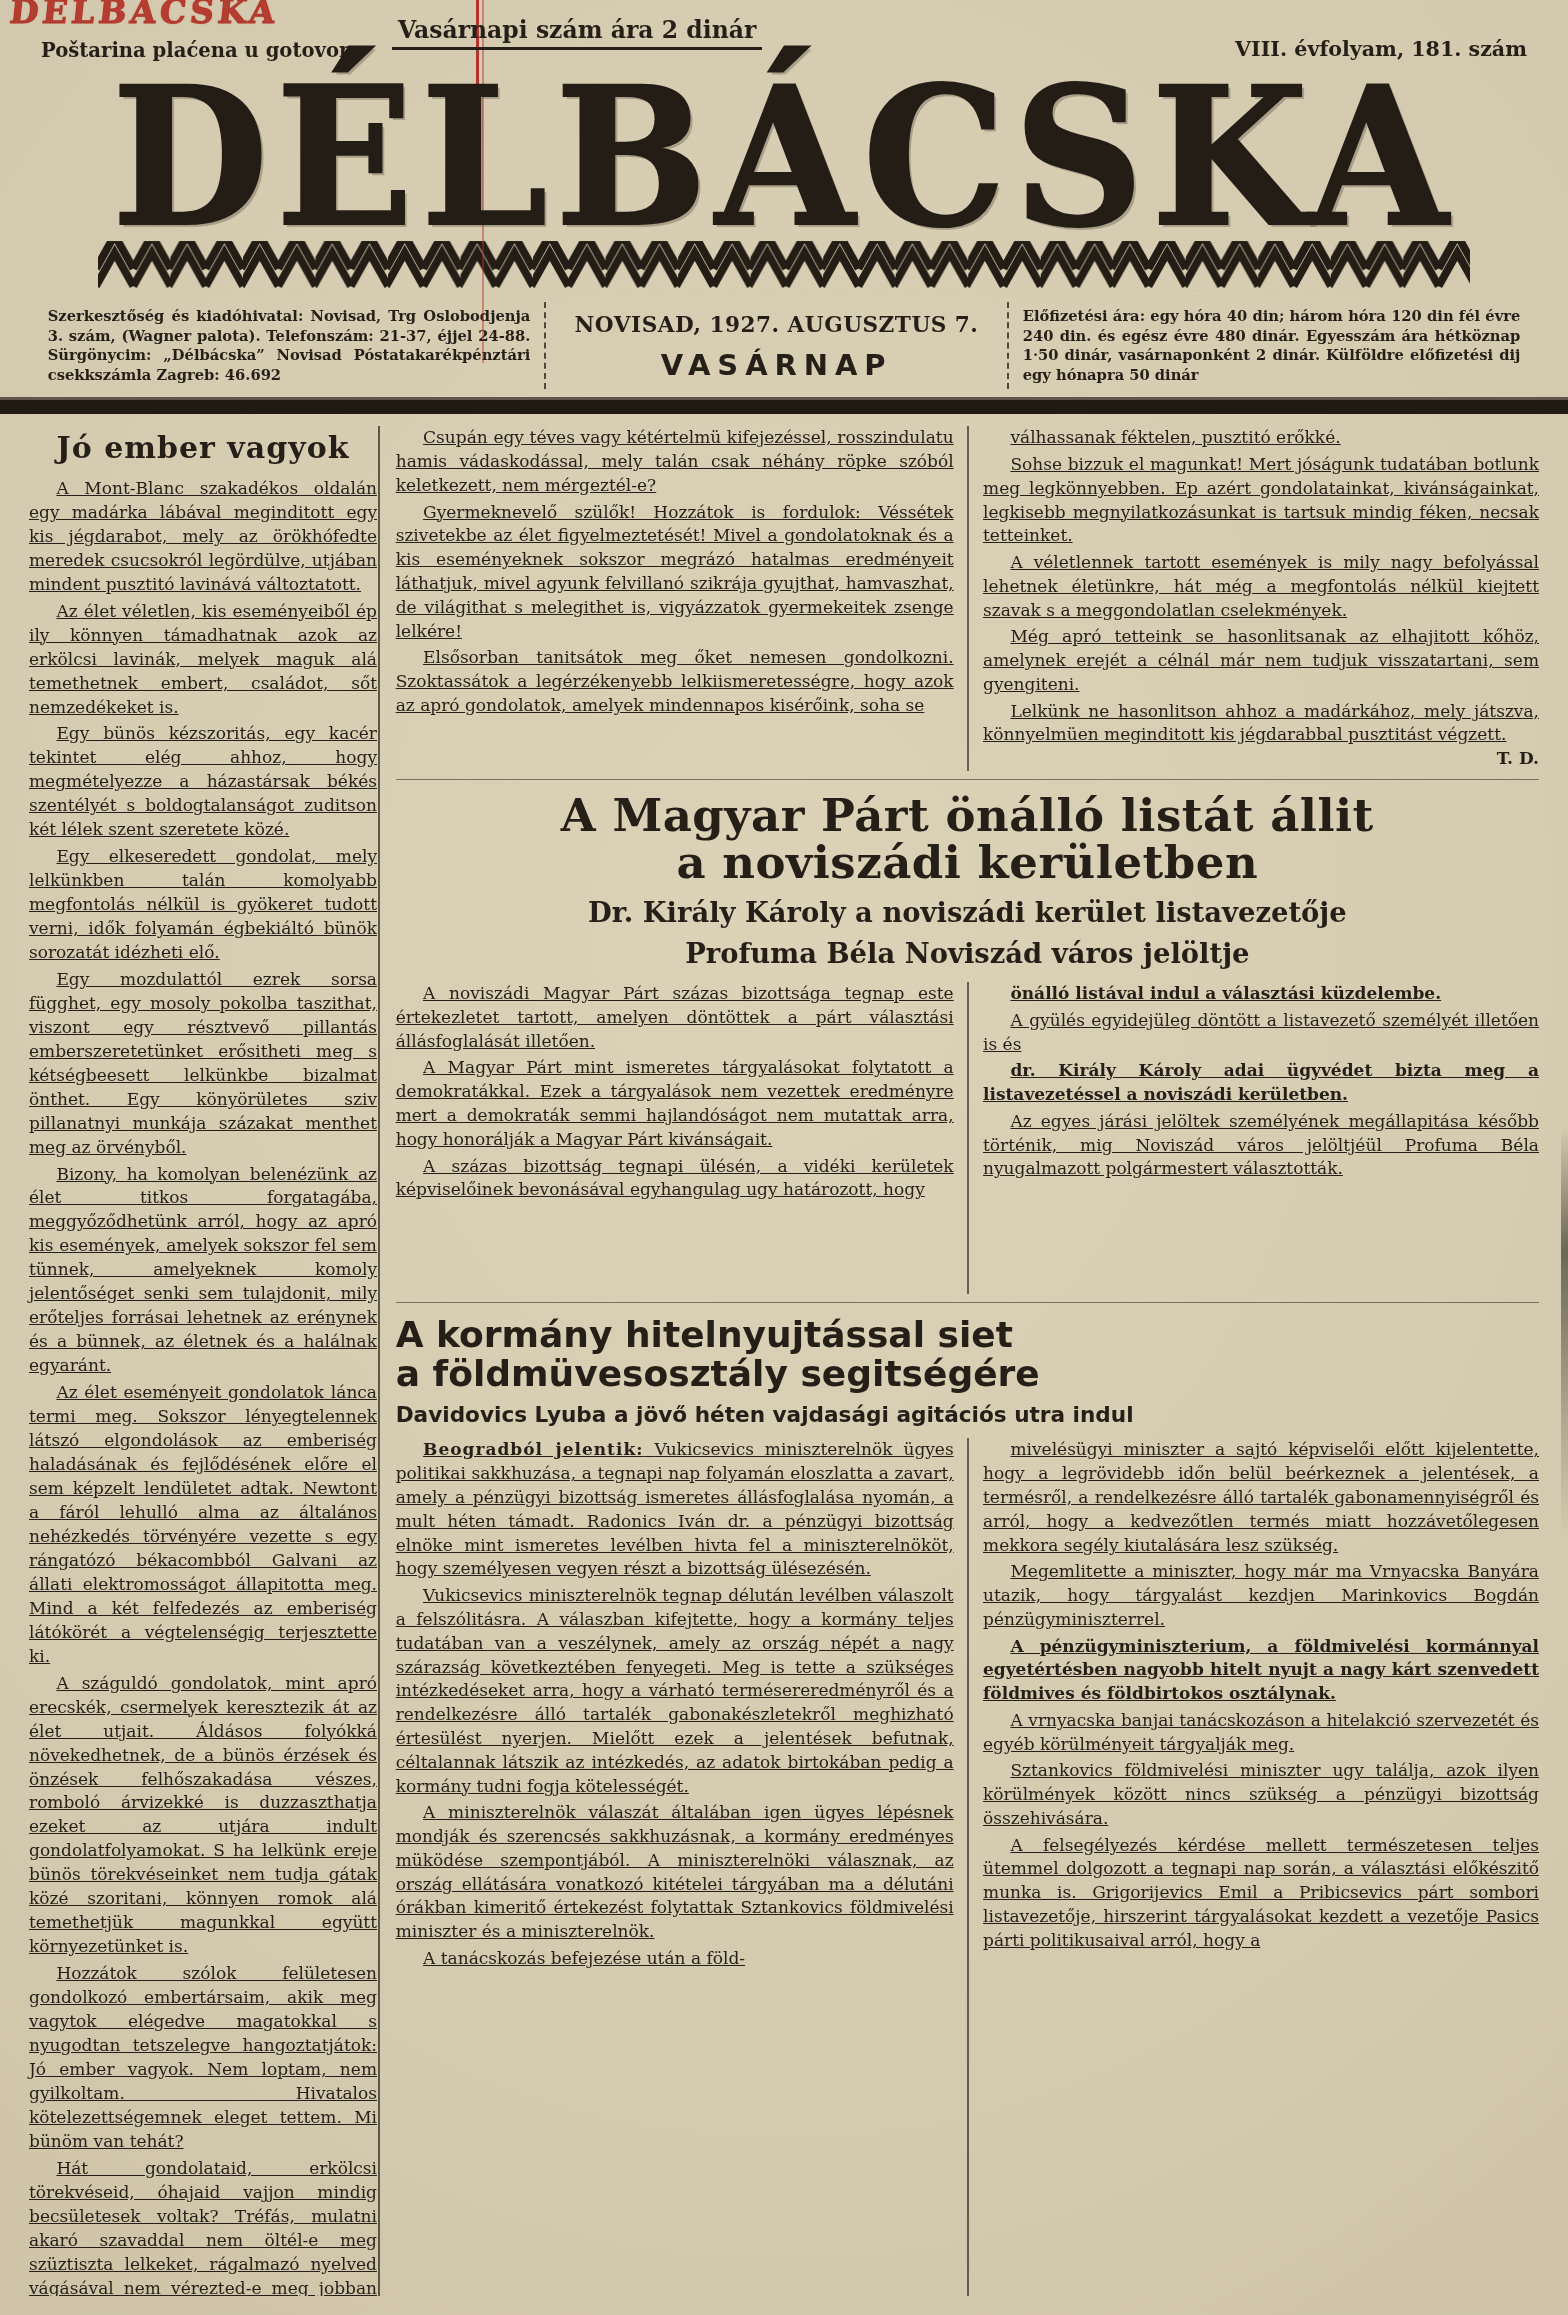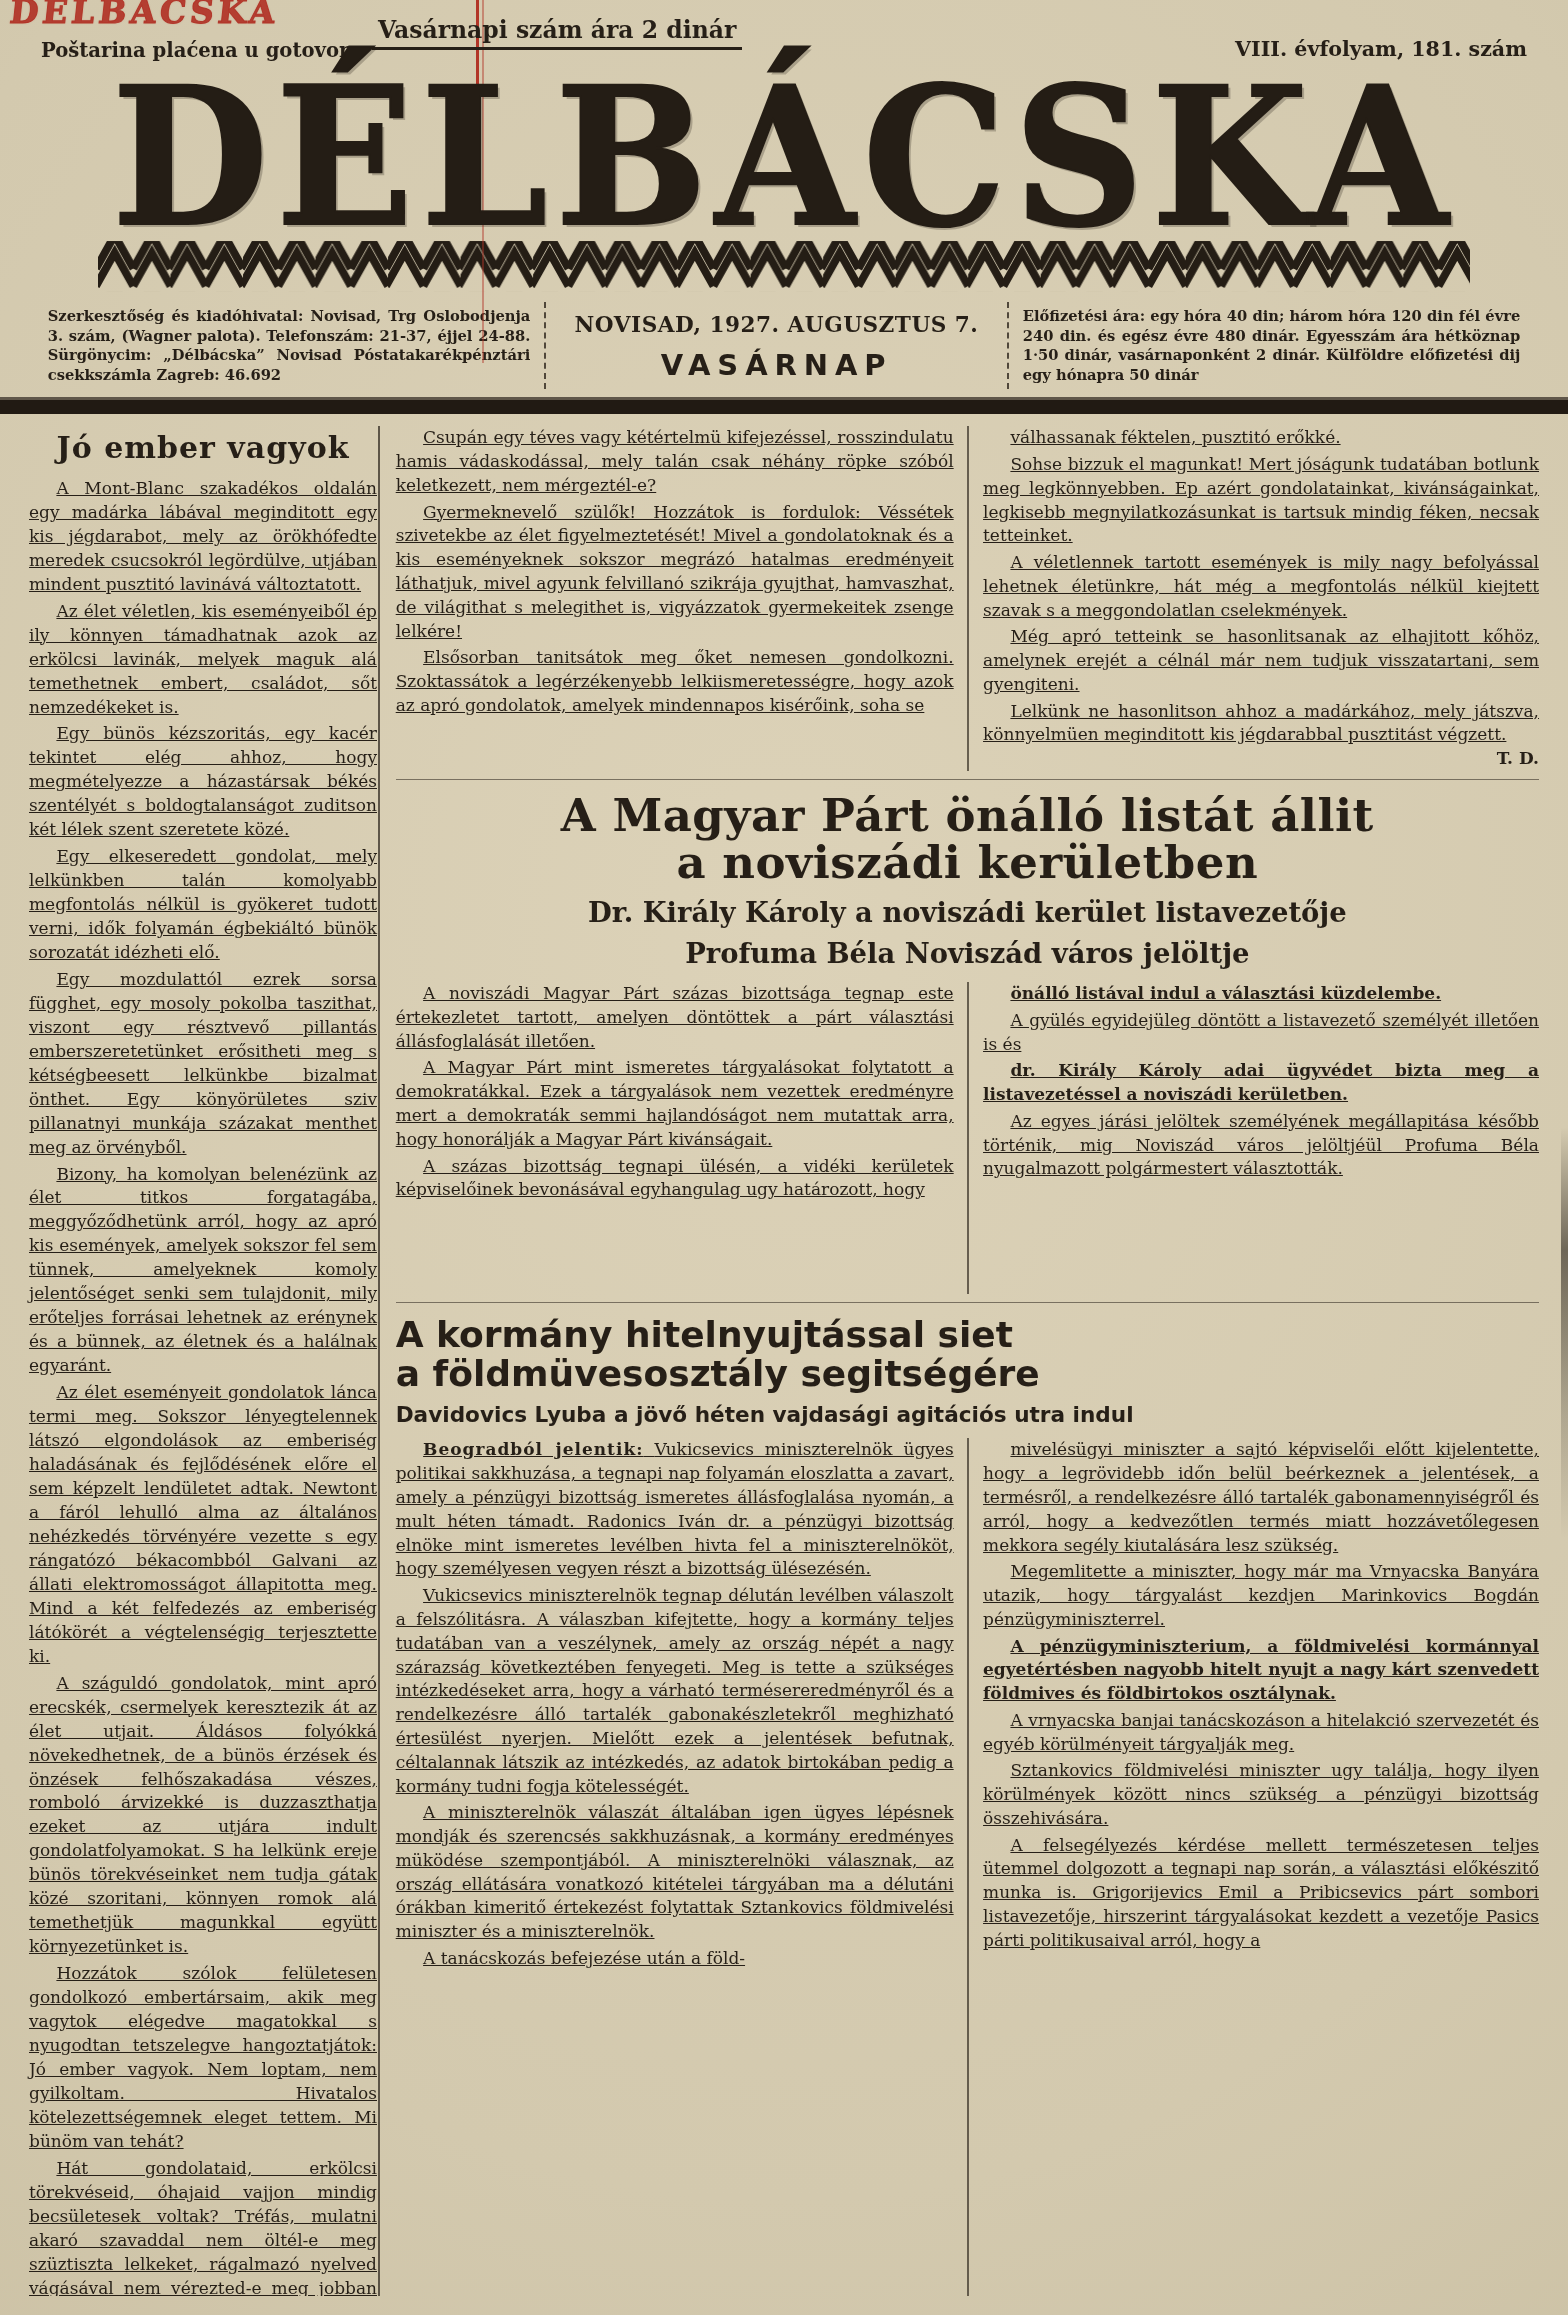--- a/index.html
+++ b/index.html
@@ -21,21 +21,21 @@
     -webkit-text-stroke: 1px rgba(176,48,36,.9);
     text-shadow: 0 0 2px rgba(176,48,36,.4);
   }
   .redline { position: absolute; background: #b23527; }
   .r1 { left: 476px; top: 0; width: 2.9px; height: 125px; }
   .r2 { left: 482px; top: 0; width: 2px; height: 363px; background: rgba(178,53,39,.45); }
 
   
   .topbar { position: relative; height: 63px; font-weight: bold; }
   .postage { position: absolute; left: 41px; bottom: 1px; font-size: 19.6px; }
-  .price   { position: absolute; left: 372px; top: 15.7px; font-size: 23.5px;
+  .price   { position: absolute; left: 392px; top: 15.7px; font-size: 23.5px;
              border-bottom: 3.9px solid #261f17; padding: 0 5.9px 2.9px; text-align: right; }
   .issue   { position: absolute; right: 41px; bottom: 2px; font-size: 20.6px; }
 
   
   .masthead {
     text-align: center; margin-top: 3.9px; line-height: 1;
     font-size: 180px; font-weight: bold; letter-spacing: 7.8px;
     color: #241d15; transform: scaleY(1.06);
     -webkit-text-stroke: 2px #241d15;
     text-shadow: 2.9px 2.9px 0 rgba(36,29,21,.25);
@@ -202,21 +202,21 @@
           <p class="body"><span class="lead">Beogradból jelentik:</span> <span>Vukicsevics miniszterelnök ügyes politikai sakkhuzása, a tegnapi nap folyamán eloszlatta a zavart, amely a pénzügyi bizottság ismeretes állásfoglalása nyomán, a mult héten támadt. Radonics Iván dr. a pénzügyi bizottság elnöke mint ismeretes levélben hivta fel a miniszterelnököt, hogy személyesen vegyen részt a bizottság ülésezésén.</span></p>
           <p class="body">Vukicsevics miniszterelnök tegnap délután levélben válaszolt a felszólitásra. A válaszban kifejtette, hogy a kormány teljes tudatában van a veszélynek, amely az ország népét a nagy szárazság következtében fenyegeti. Meg is tette a szükséges intézkedéseket arra, hogy a várható termésereredményről és a rendelkezésre álló tartalék gabonakészletekről meghizható értesülést nyerjen. Mielőtt ezek a jelentések befutnak, céltalannak látszik az intézkedés, az adatok birtokában pedig a kormány tudni fogja kötelességét.</p>
           <p class="body">A miniszterelnök válaszát általában igen ügyes lépésnek mondják és szerencsés sakkhuzásnak, a kormány eredményes müködése szempontjából. A miniszterelnöki válasznak, az ország ellátására vonatkozó kitételei tárgyában ma a délutáni órákban kimeritő értekezést folytattak Sztankovics földmivelési miniszter és a miniszterelnök.</p>
           <p class="body">A tanácskozás befejezése után a föld-</p>
         </div>
         <div class="colB">
           <p class="body">mivelésügyi miniszter a sajtó képviselői előtt kijelentette, hogy a legrövidebb időn belül beérkeznek a jelentések, a termésről, a rendelkezésre álló tartalék gabonamennyiségről és arról, hogy a kedvezőtlen termés miatt hozzávetőlegesen mekkora segély kiutalására lesz szükség.</p>
           <p class="body">Megemlitette a miniszter, hogy már ma Vrnyacska Banyára utazik, hogy tárgyalást kezdjen Marinkovics Bogdán pénzügyminiszterrel.</p>
           <p class="body b">A pénzügyminiszterium, a földmivelési kormánnyal egyetértésben nagyobb hitelt nyujt a nagy kárt szenvedett földmives és földbirtokos osztálynak.</p>
           <p class="body">A vrnyacska banjai tanácskozáson a hitelakció szervezetét és egyéb körülményeit tárgyalják meg.</p>
-          <p class="body">Sztankovics földmivelési miniszter ugy találja, hogy ilyen körülmények között nincs szükség a pénzügyi bizottság összehivására.</p>
+          <p class="body">Sztankovics földmivelési miniszter ugy találja, azok ilyen körülmények között nincs szükség a pénzügyi bizottság összehivására.</p>
           <p class="body">A felsegélyezés kérdése mellett természetesen teljes ütemmel dolgozott a tegnapi nap során, a választási előkészitő munka is. Grigorijevics Emil a Pribicsevics párt sombori listavezetője, hirszerint tárgyalásokat kezdett a vezetője Pasics párti politikusaival arról, hogy a</p>
         </div>
       </div>
 
     </div>
   </div>
 </div>
 
 
 </body></html>

